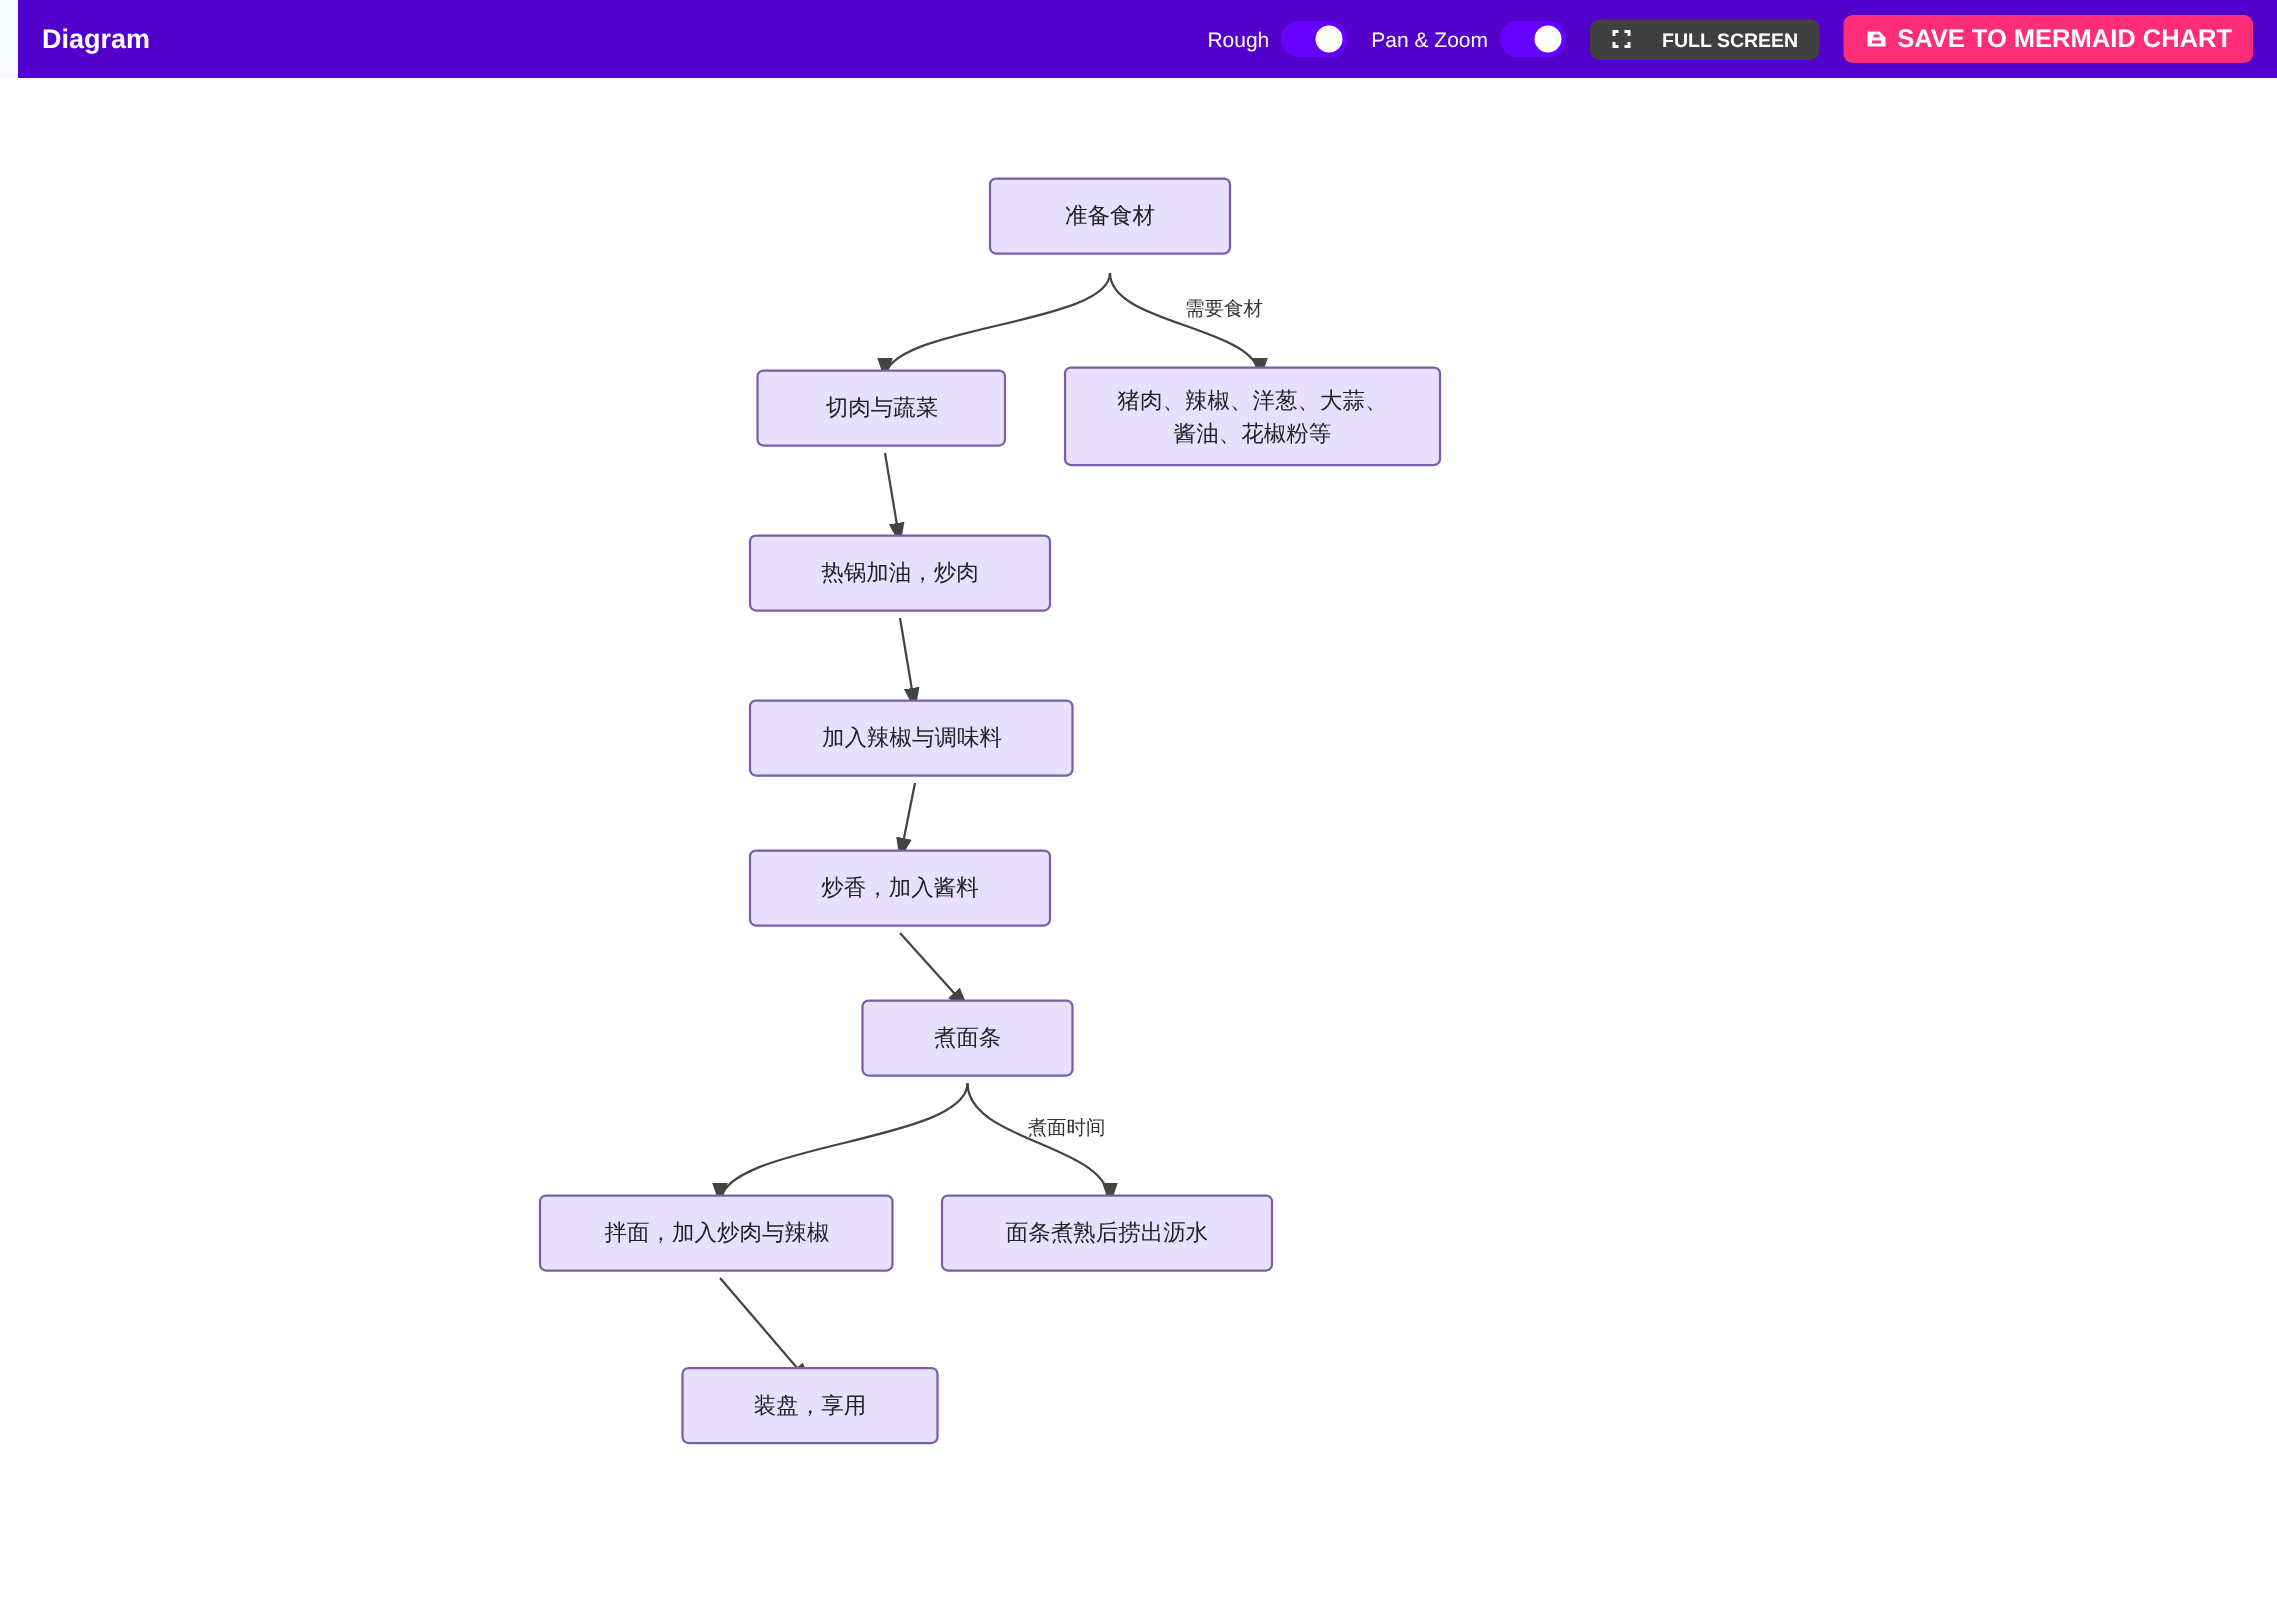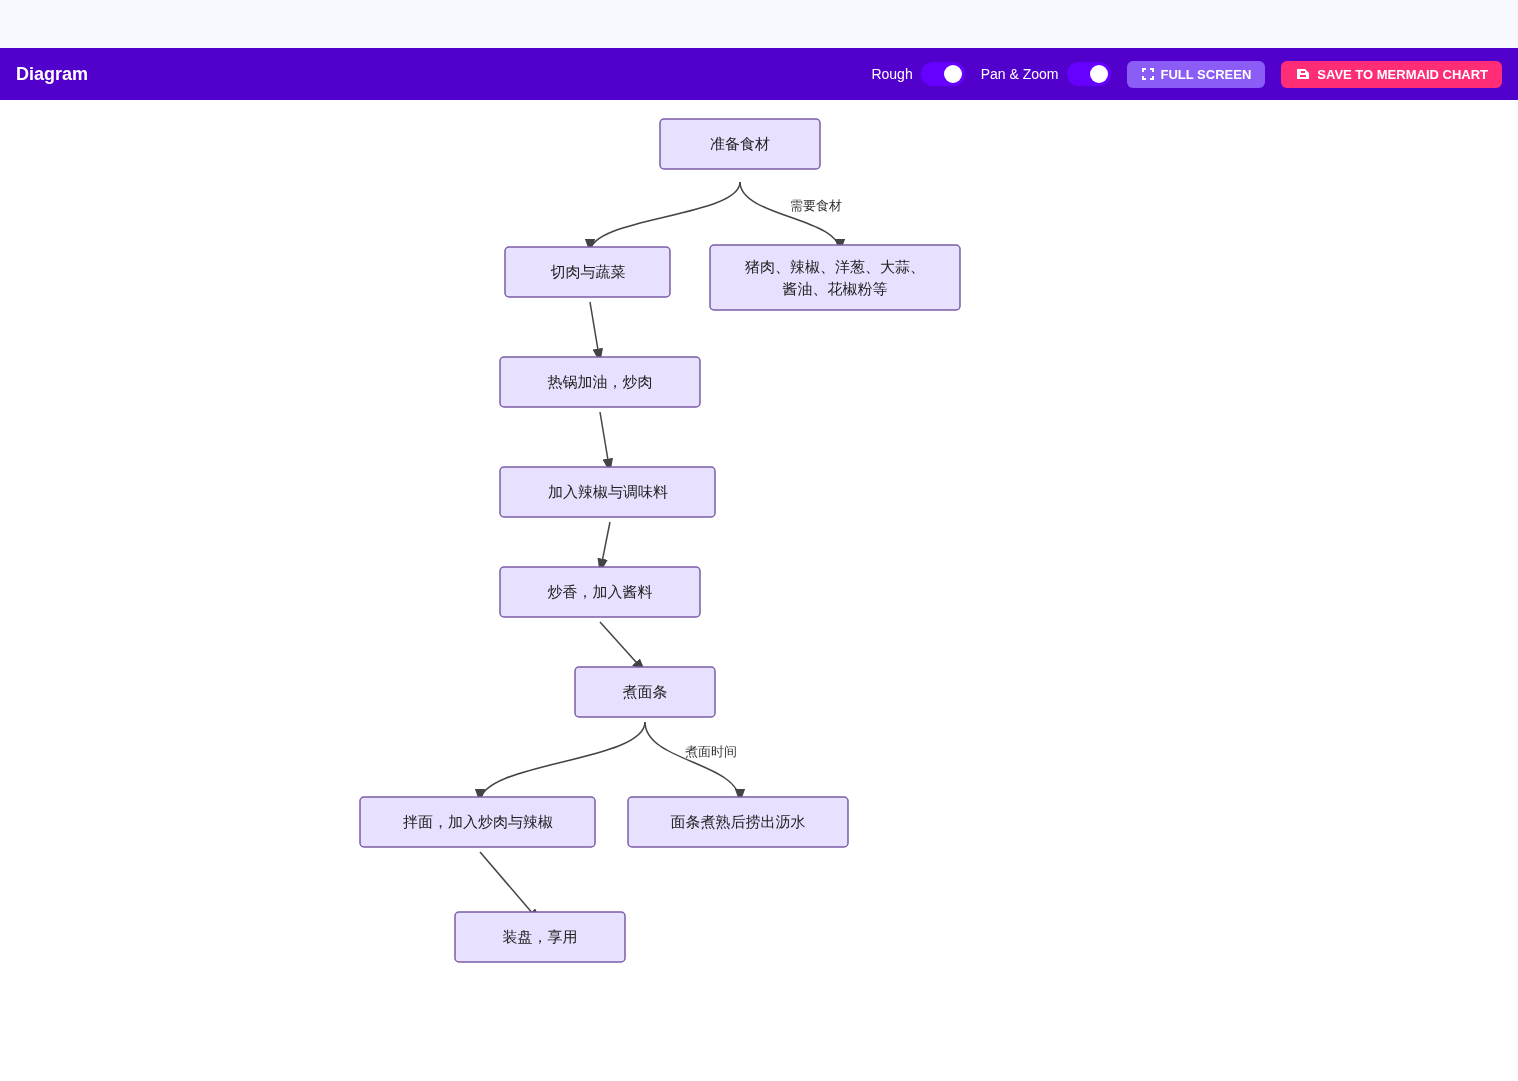--- a/index.html
+++ b/index.html
@@ -6,23 +6,22 @@
     body { font-family: 'Arial', sans-serif; background: #f8f8ff; overflow: hidden; }
 
     .header {
       background: #5200cc;
       height: 52px;
       display: flex;
       align-items: center;
       padding: 4px 16px;
       gap: 16px;
       position: fixed;
-      top: 0; left: 0; right: 0;
+      top: 0; left: 12px; right: 0;
       z-index: 100;
-      margin-top: 48px;
     }
 
     .header-title {
       color: white;
       font-size: 18px;
       font-weight: bold;
       flex: 1;
     }
 
     .toggle-group {
@@ -59,40 +58,40 @@
 
     .toggle-switch.active .toggle-knob {
       left: 23px;
     }
 
     .toggle-switch:not(.active) .toggle-knob {
       left: 3px;
     }
 
     .btn-fullscreen {
-      background: #8b5cf6;
+      background: #404040;
       color: white;
       border: none;
       padding: 6px 14px;
       border-radius: 6px;
       font-size: 13px;
       font-weight: bold;
       cursor: pointer;
       display: flex;
       align-items: flex-start;
-      gap: 6px;
+      gap: 20px;
     }
 
     .btn-save {
       background: #ff2d78;
       color: white;
       border: none;
       padding: 6px 14px;
       border-radius: 6px;
-      font-size: 13px;
+      font-size: 17px;
       font-weight: bold;
       cursor: pointer;
       display: flex;
       align-items: center;
       gap: 6px;
     }
 
     .diagram-canvas {
       margin-top: 52px;
       width: 1518px;

